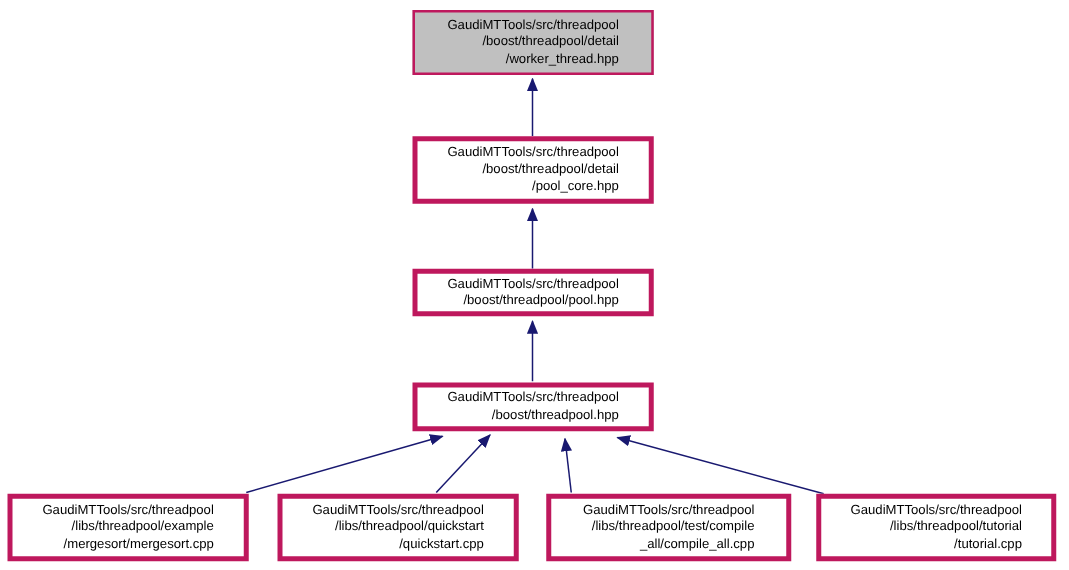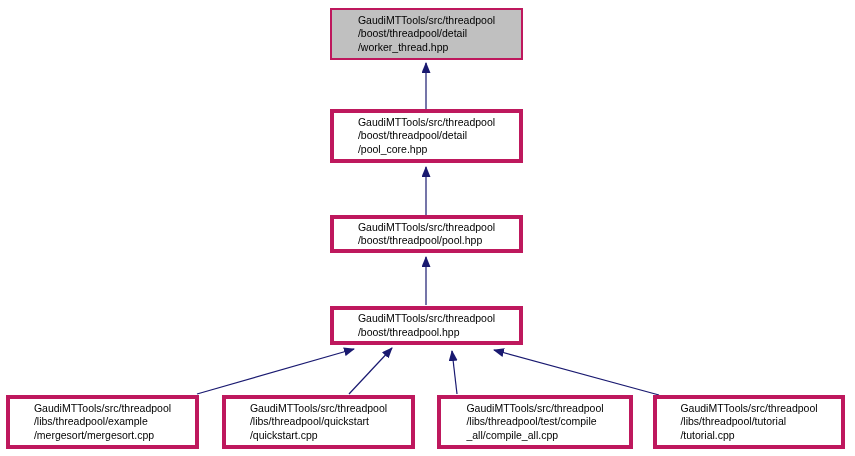--- a/index.html
+++ b/index.html
@@ -23,21 +23,21 @@
     height: 456px;
   }
   .node {
     position: absolute;
     box-sizing: border-box;
     background: #ffffff;
     border: 4px solid #be185d;
     display: flex;
     align-items: center;
     justify-content: center;
-    text-align: left;
+    text-align: right;
     white-space: pre-line;
     font-size: 10.5px;
     line-height: 1.24;
     color: #000000;
     cursor: pointer;
   }
   .node.highlight {
     background: #c0c0c0;
     border-width: 2px;
     cursor: default;

